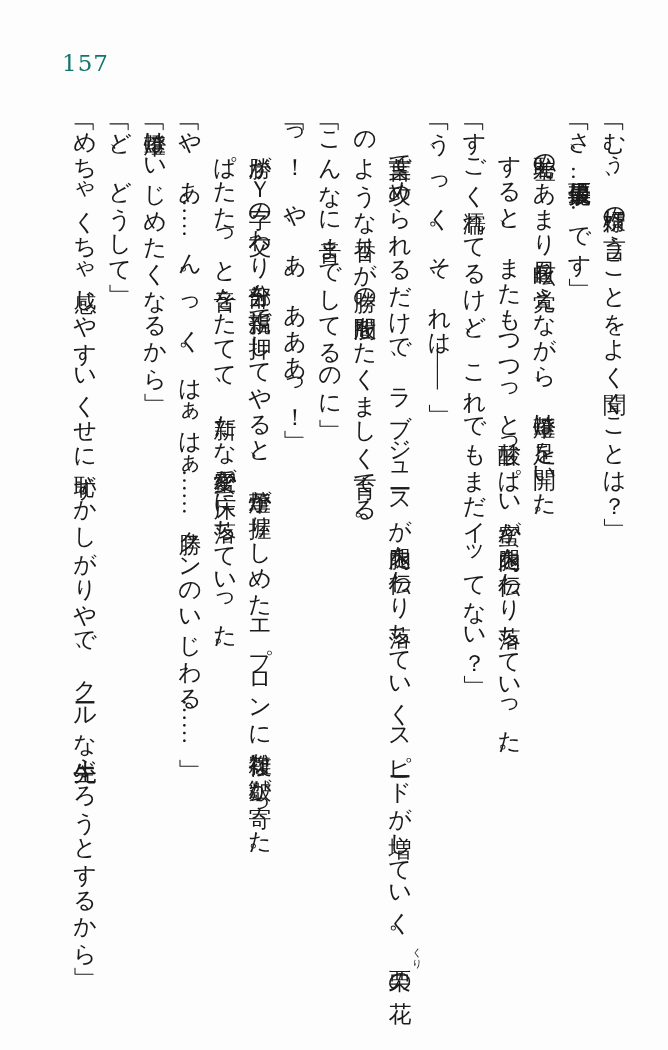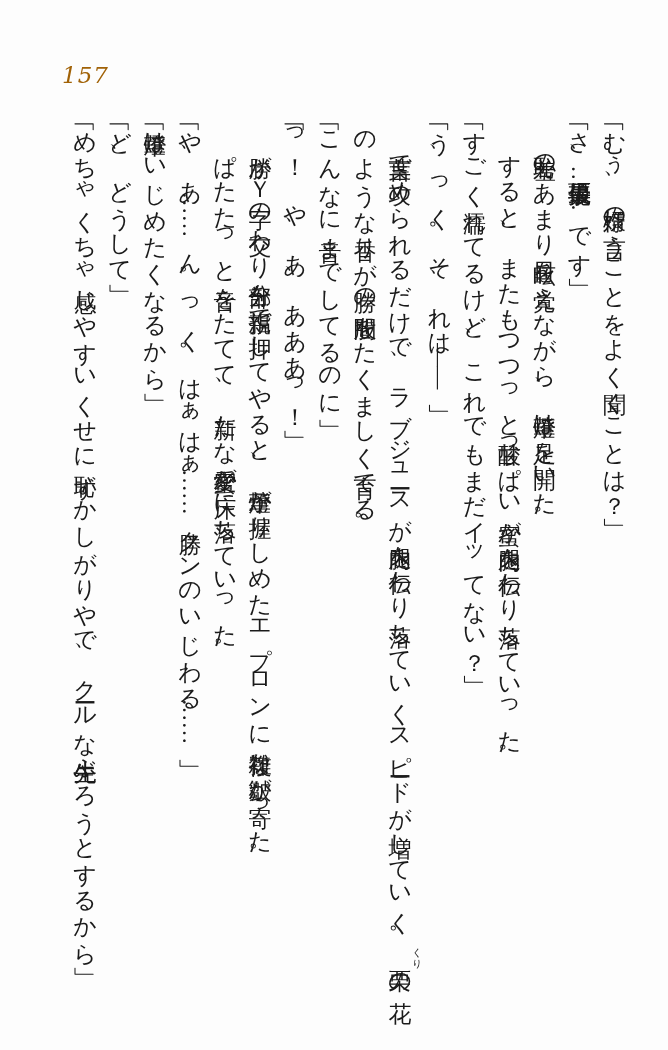--- a/index.html
+++ b/index.html
@@ -13,27 +13,26 @@
     background: #fdfdfd;
   }
   .page {
     position: relative;
     width: 668px;
     height: 1050px;
     background: #fdfdfd;
   }
   .page-number {
     position: absolute;
-    top: 62px;
+    top: 50px;
     left: 62px;
     font-family: "DejaVu Serif", serif;
-    font-style: italic;
     font-size: 23px;
     letter-spacing: 1px;
-    color: #a16207;
+    color: #0f766e;
   }
   .text-block {
     position: absolute;
     top: 116px;
     right: 36px;
     height: 880px;
     writing-mode: vertical-rl;
     text-orientation: mixed;
     font-family: "Liberation Serif", "DejaVu Serif", serif;
     font-size: 23px;

